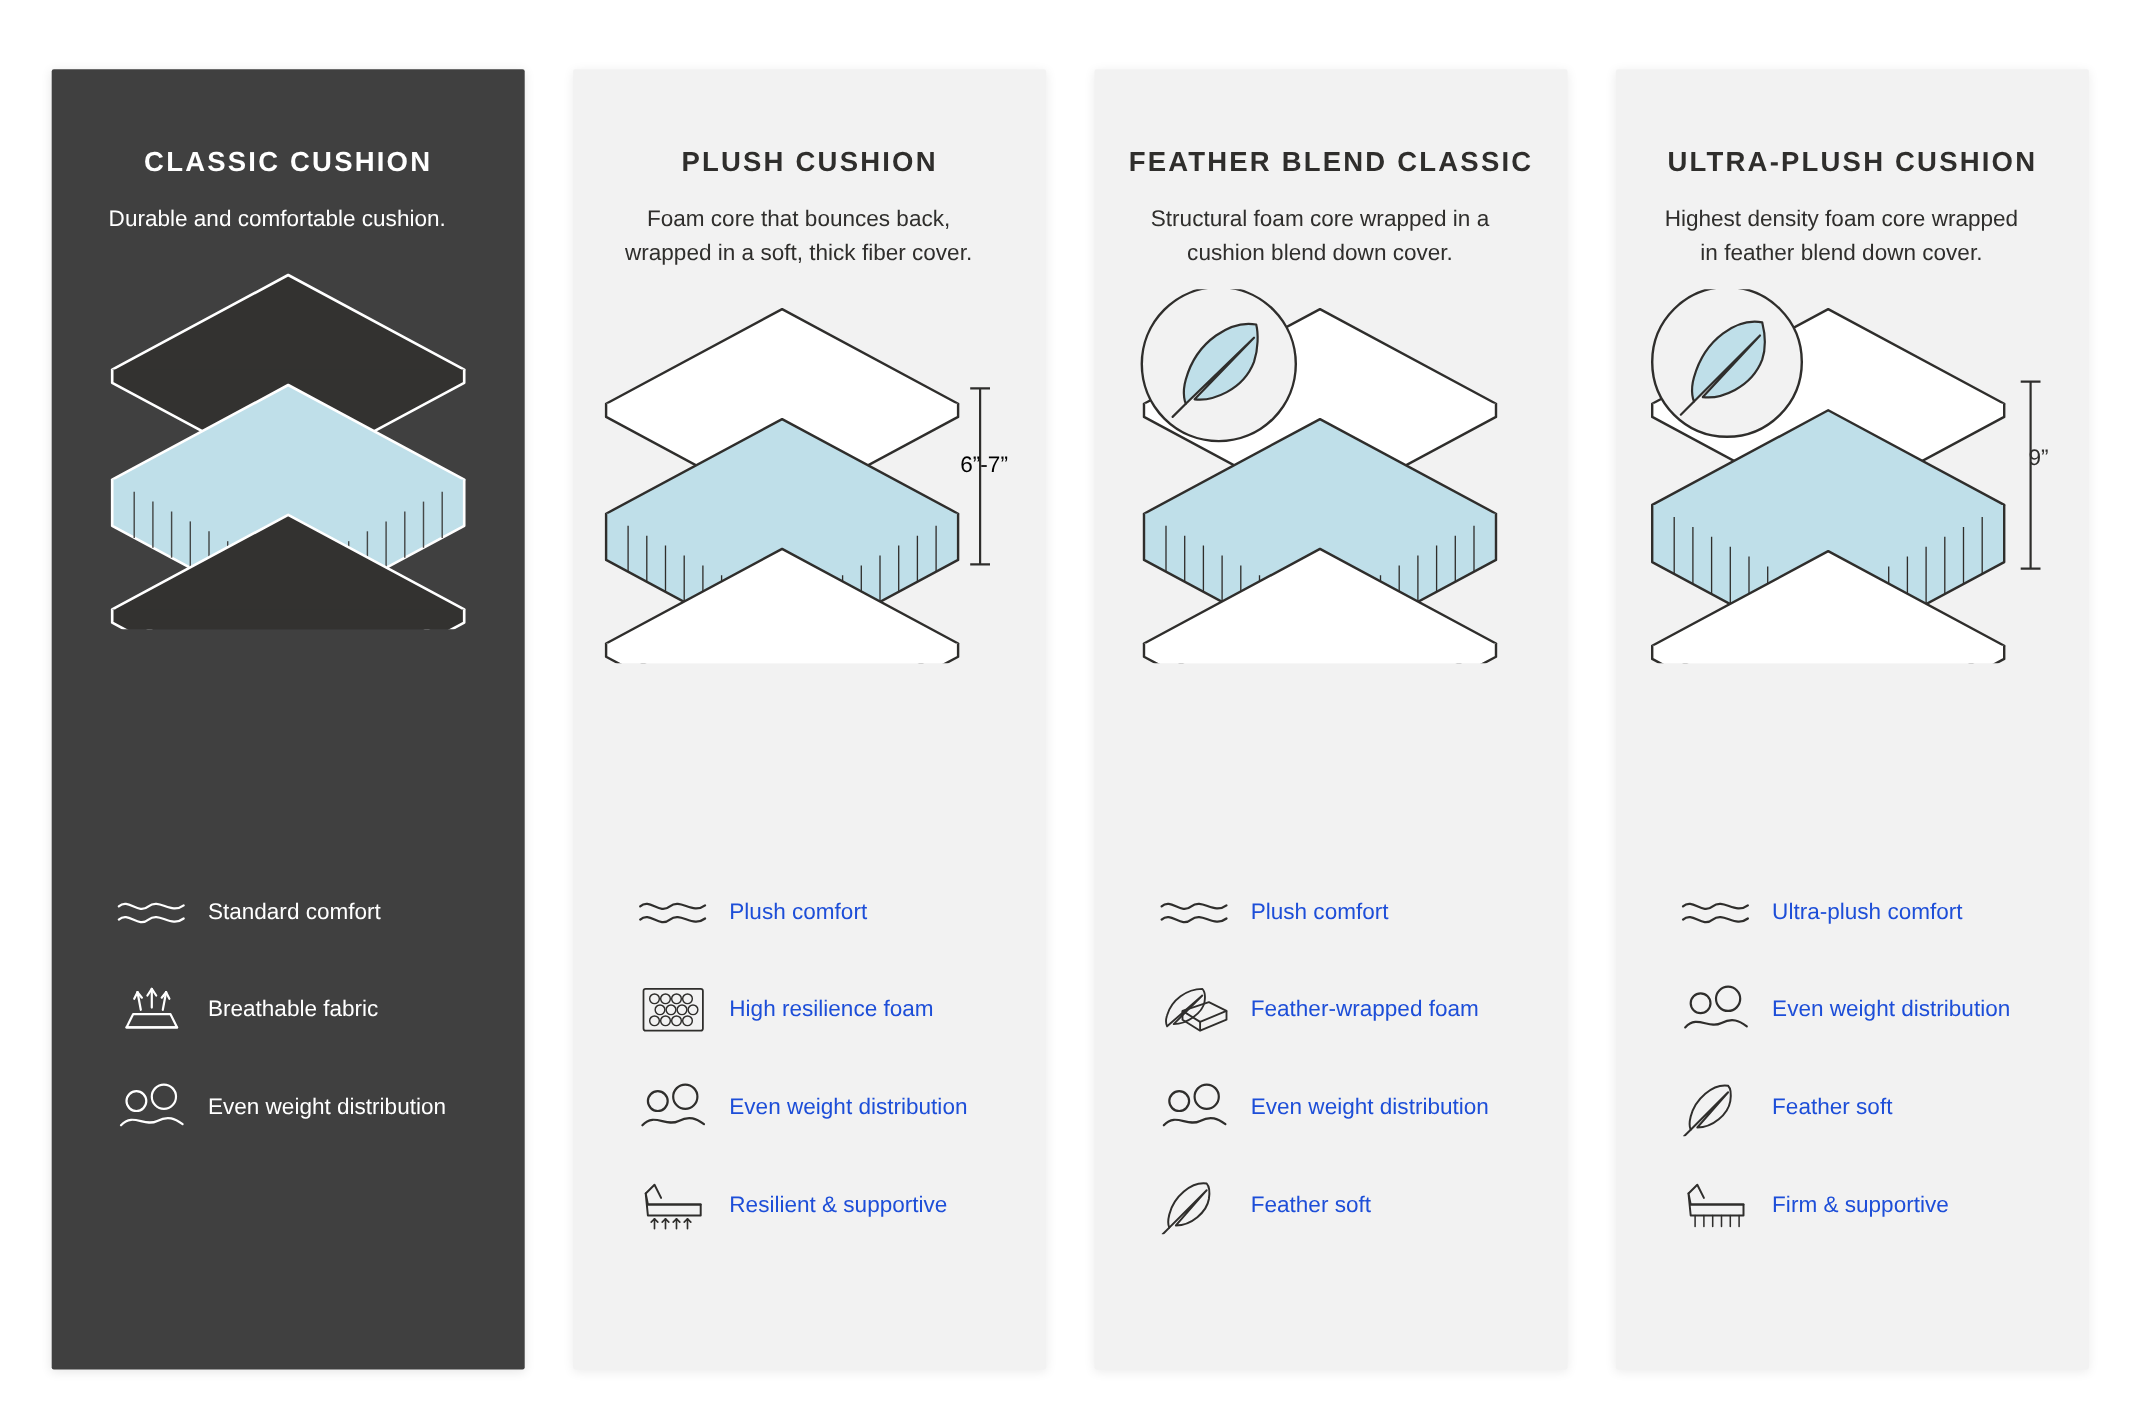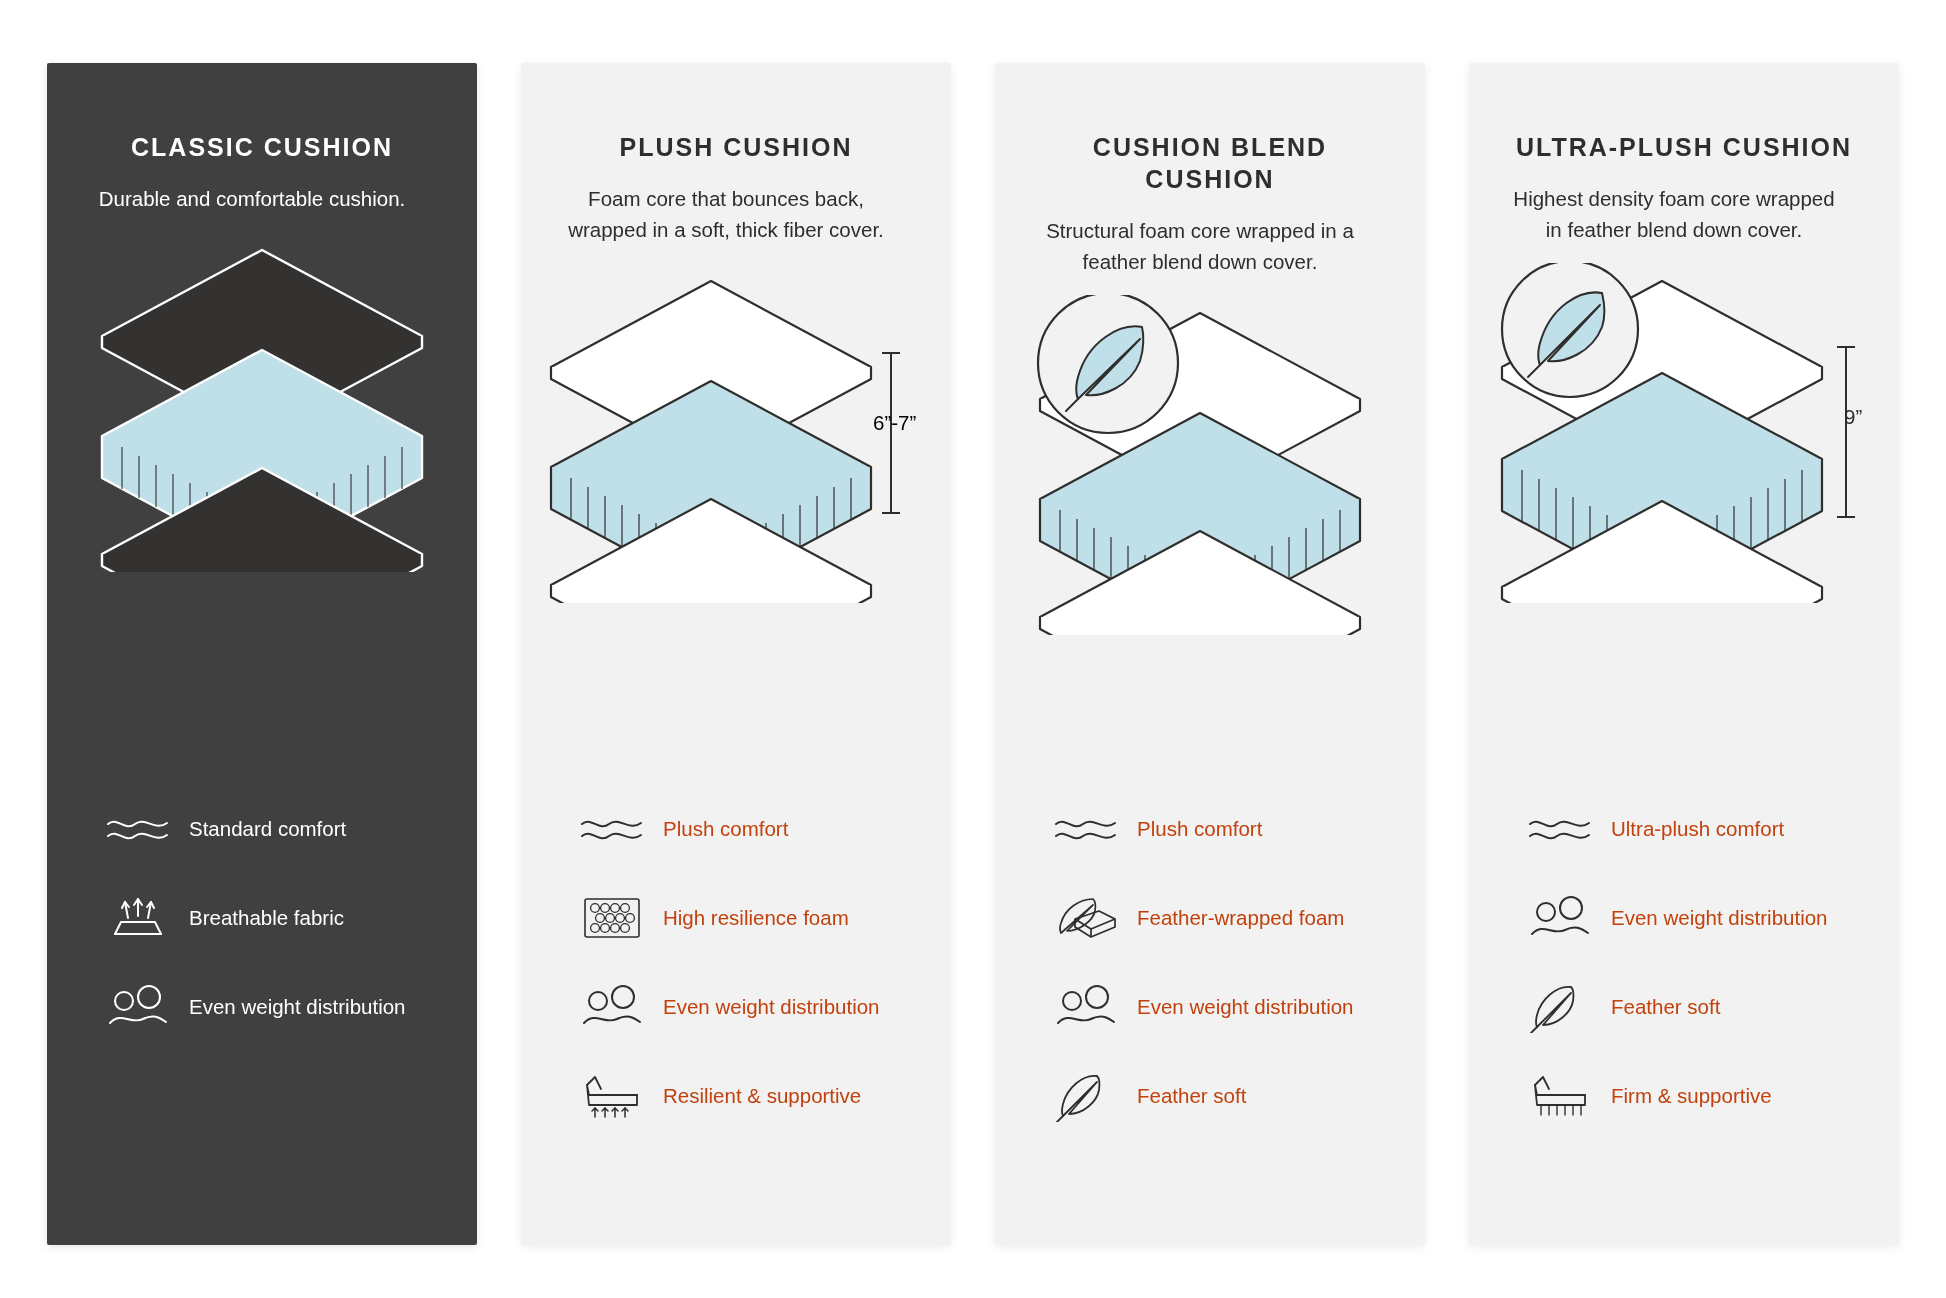--- a/index.html
+++ b/index.html
@@ -94,21 +94,21 @@
     width: 72px;
     min-width: 72px;
     height: 56px;
     display: flex;
     align-items: center;
     justify-content: flex-start;
   }
   .feature .flabel {
     font-size: 20.5px;
     line-height: 28px;
-    color: #c2410c;
+    color: #1d4ed8;
     padding-left: 12px;
   }
   .card.dark .feature .flabel { color: #ffffff; }
 </style>
 </head>
 <body>
 
 <div class="board">
   <div class="cards">
 
@@ -309,22 +309,22 @@
                   <path d="M43 40 L46 37 L49 40"></path>
               </g>
             </svg>
           </span>
           <span class="flabel">Resilient &amp; supportive</span>
         </div>
       </div>
     </div>
 
     <div class="card light">
-      <h2 class="card-title">CUSHION BLEND CUSHION</h2>
-      <p class="card-desc">Structural foam core wrapped in a feather blend down cover.</p>
+      <h2 class="card-title">FEATHER BLEND CLASSIC</h2>
+      <p class="card-desc">Structural foam core wrapped in a cushion blend down cover.</p>
 
       <div class="illus">
         <svg width="380" height="340" viewBox="0 0 380 340" fill="none">
           <g stroke="#2f2e2c" stroke-width="2.2" stroke-linejoin="round" fill="none">
             <g>
               <path d="M180 18 L340 104 L180 190 L20 104 Z" fill="#ffffff"></path>
               <path d="M20 104 L20 116 L180 202 L340 116 L340 104" fill="#ffffff"></path>
               <path d="M180 190 L180 202"></path>
             </g>
             <g>

